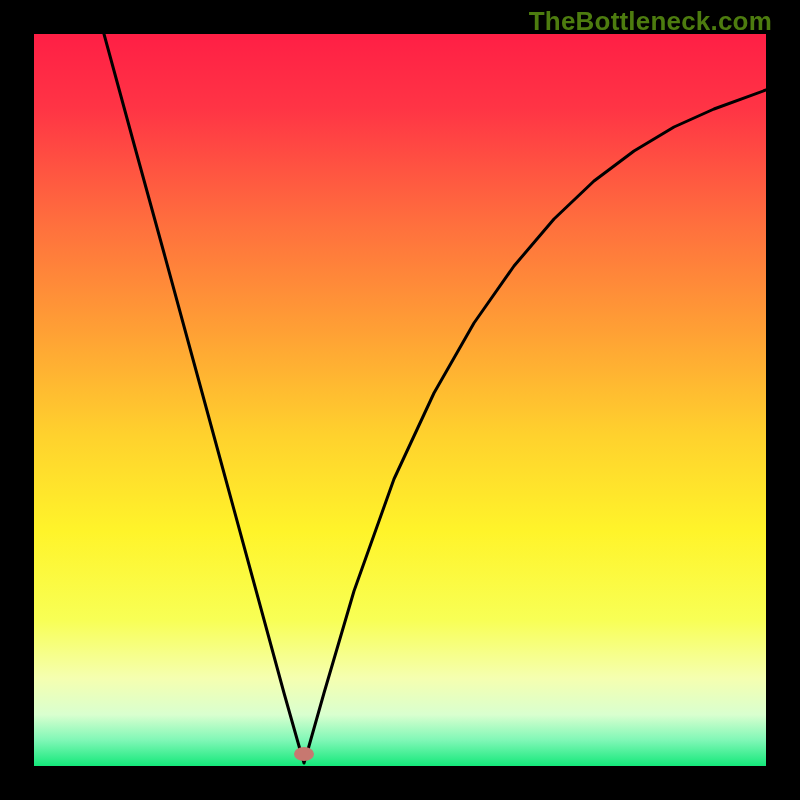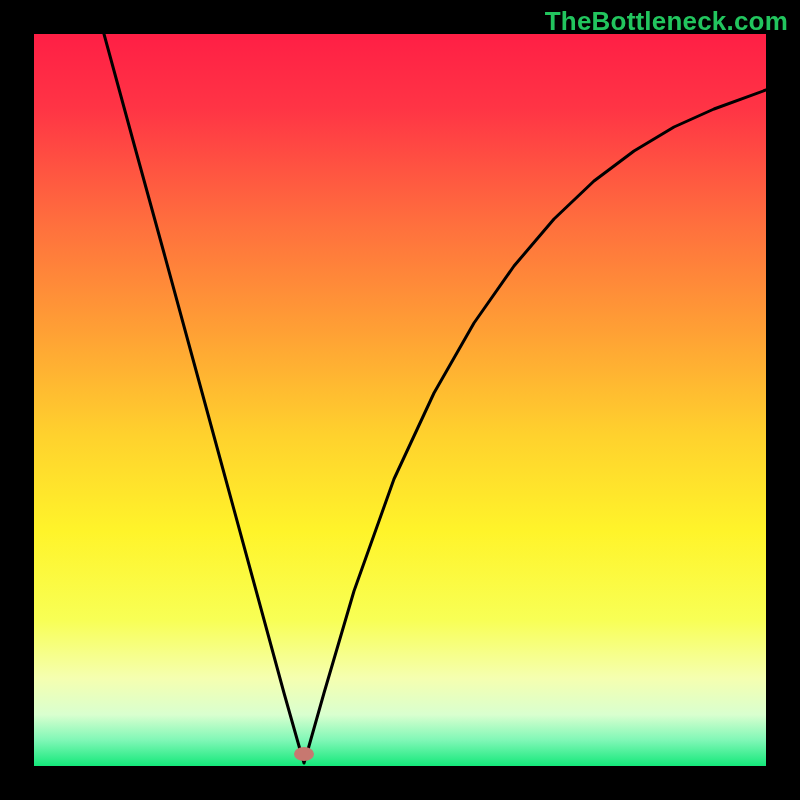--- a/index.html
+++ b/index.html
@@ -21,22 +21,22 @@
     position: absolute;
     left: 34px;
     top: 34px;
     width: 732px;
     height: 732px;
     overflow: hidden;
   }
   .watermark {
     position: absolute;
     top: 6px;
-    right: 12px;
-    color: #22c55e;
+    right: 28px;
+    color: #4d7c0f;
     font-size: 26px;
     font-weight: 600;
     letter-spacing: 0.2px;
     font-family: Arial, Helvetica, sans-serif;
     user-select: none;
   }
   .marker {
     position: absolute;
     width: 20px;
     height: 14px;

